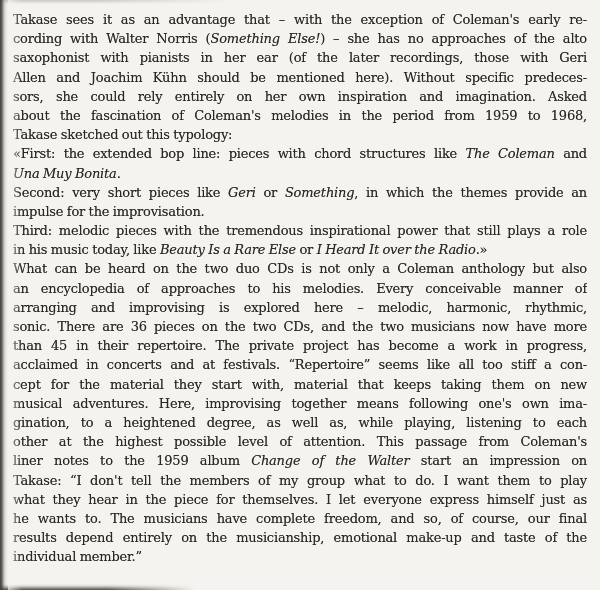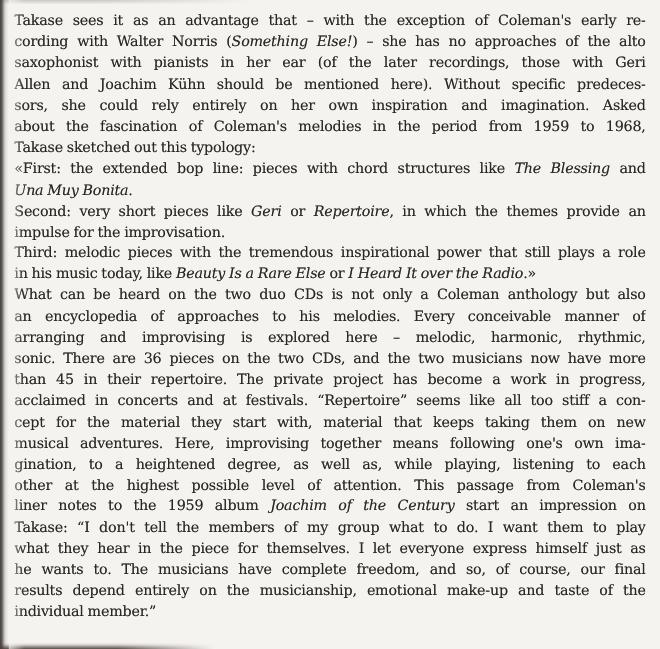--- a/index.html
+++ b/index.html
@@ -90,37 +90,37 @@
 
 <div class="page">
   <div class="textblock" id="textblock">
       <div class="line"><span>Takase sees it as an advantage that – with the exception of Coleman's early re-</span></div>
       <div class="line"><span>cording with Walter Norris (</span><em>Something Else!</em><span>) – she has no approaches of the alto</span></div>
       <div class="line"><span>saxophonist with pianists in her ear (of the later recordings, those with Geri</span></div>
       <div class="line"><span>Allen and Joachim Kühn should be mentioned here). Without specific predeces-</span></div>
       <div class="line"><span>sors, she could rely entirely on her own inspiration and imagination. Asked</span></div>
       <div class="line"><span>about the fascination of Coleman's melodies in the period from 1959 to 1968,</span></div>
       <div class="line last"><span>Takase sketched out this typology:</span></div>
-      <div class="line"><span>«First: the extended bop line: pieces with chord structures like </span><em>The Blessing</em><span> and</span></div>
+      <div class="line"><span>«First: the extended bop line: pieces with chord structures like </span><em>The Coleman</em><span> and</span></div>
       <div class="line last"><em>Una Muy Bonita</em><span>.</span></div>
-      <div class="line"><span>Second: very short pieces like </span><em>Geri</em><span> or </span><em>Repertoire</em><span>, in which the themes provide an</span></div>
+      <div class="line"><span>Second: very short pieces like </span><em>Geri</em><span> or </span><em>Something</em><span>, in which the themes provide an</span></div>
       <div class="line last"><span>impulse for the improvisation.</span></div>
       <div class="line"><span>Third: melodic pieces with the tremendous inspirational power that still plays a role</span></div>
       <div class="line last"><span>in his music today, like </span><em>Beauty Is a Rare Else</em><span> or </span><em>I Heard It over the Radio</em><span>.»</span></div>
       <div class="line"><span>What can be heard on the two duo CDs is not only a Coleman anthology but also</span></div>
       <div class="line"><span>an encyclopedia of approaches to his melodies. Every conceivable manner of</span></div>
       <div class="line"><span>arranging and improvising is explored here – melodic, harmonic, rhythmic,</span></div>
       <div class="line"><span>sonic. There are 36 pieces on the two CDs, and the two musicians now have more</span></div>
       <div class="line"><span>than 45 in their repertoire. The private project has become a work in progress,</span></div>
       <div class="line"><span>acclaimed in concerts and at festivals. “Repertoire” seems like all too stiff a con-</span></div>
       <div class="line"><span>cept for the material they start with, material that keeps taking them on new</span></div>
       <div class="line"><span>musical adventures. Here, improvising together means following one's own ima-</span></div>
       <div class="line"><span>gination, to a heightened degree, as well as, while playing, listening to each</span></div>
       <div class="line"><span>other at the highest possible level of attention. This passage from Coleman's</span></div>
-      <div class="line"><span>liner notes to the 1959 album </span><em>Joachim of the Century</em><span> start an impression on</span></div>
+      <div class="line"><span>liner notes to the 1959 album </span><em>Change of the Walter</em><span> start an impression on</span></div>
       <div class="line"><span>Takase: “I don't tell the members of my group what to do. I want them to play</span></div>
       <div class="line"><span>what they hear in the piece for themselves. I let everyone express himself just as</span></div>
       <div class="line"><span>he wants to. The musicians have complete freedom, and so, of course, our final</span></div>
       <div class="line"><span>results depend entirely on the musicianship, emotional make-up and taste of the</span></div>
       <div class="line last"><span>individual member.”</span></div>
     </div>
   <div class="edge-top-left"></div>
   <div class="edge-left"></div>
   <div class="edge-bottom-left"></div>
   <div class="ink-fade-left"></div>

